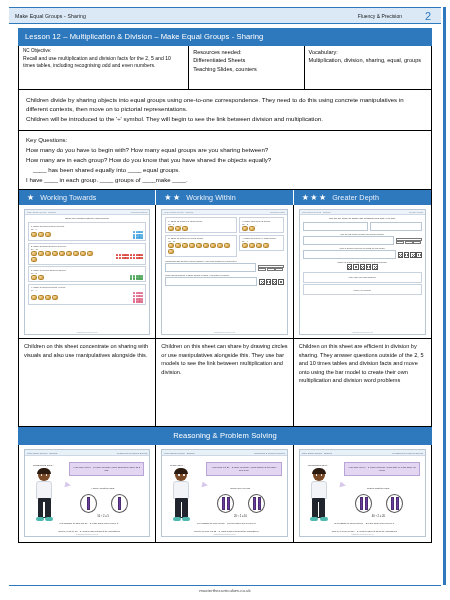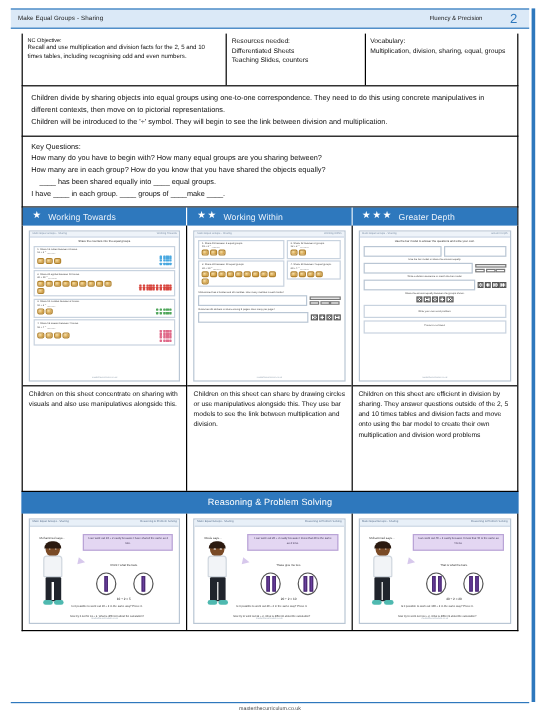--- a/index.html
+++ b/index.html
@@ -369,20 +369,21 @@
   <div class="header-bar">
     <div class="header-left">Make Equal Groups - Sharing</div>
     <div class="header-right">Fluency &amp; Precision</div>
     <div class="header-page-no">2</div>
   </div>
 
   <div class="spine"></div>
 
   <div class="content">
 
+    <div class="blue-title">Lesson 12 – Multiplication &amp; Division – Make Equal Groups - Sharing</div>
 
     <div class="info-table">
       <div class="info-cell c1">
         <span class="info-label">NC Objective:</span>
         <span class="info-body">Recall and use multiplication and division facts for the 2, 5 and 10 times tables, including recognising odd and even numbers.</span>
       </div>
       <div class="info-cell c2">
         <span class="info-label">Resources needed:</span>
         <span class="info-body" style="white-space:pre-line">Differentiated Sheets
 Teaching Slides, counters</span>

